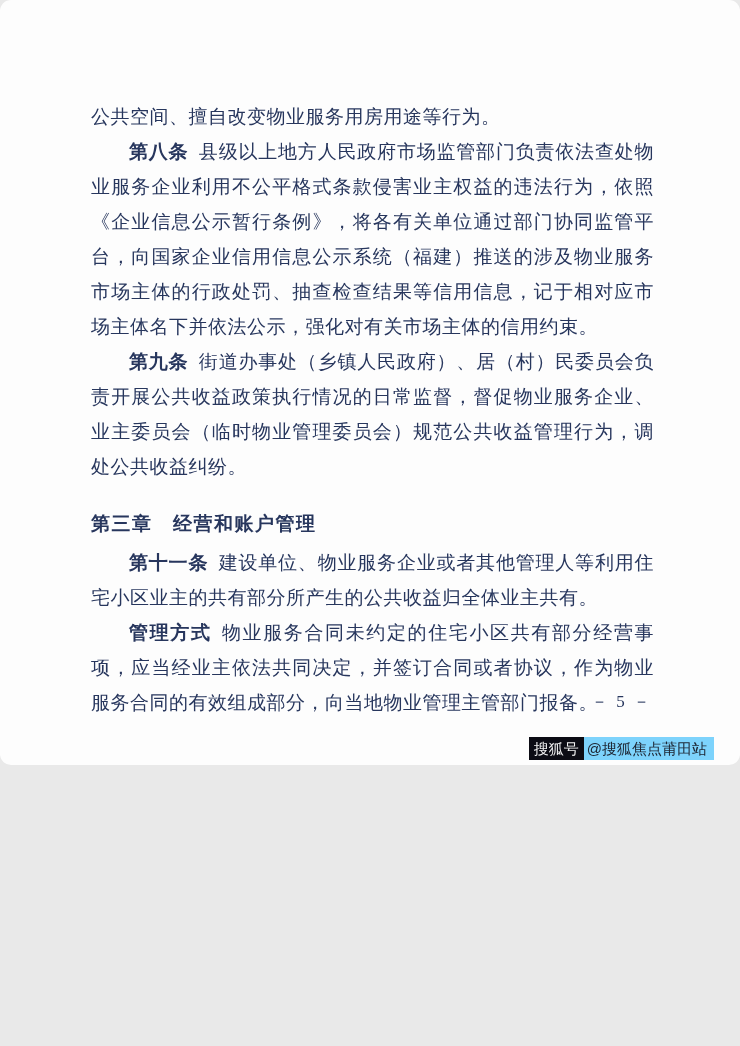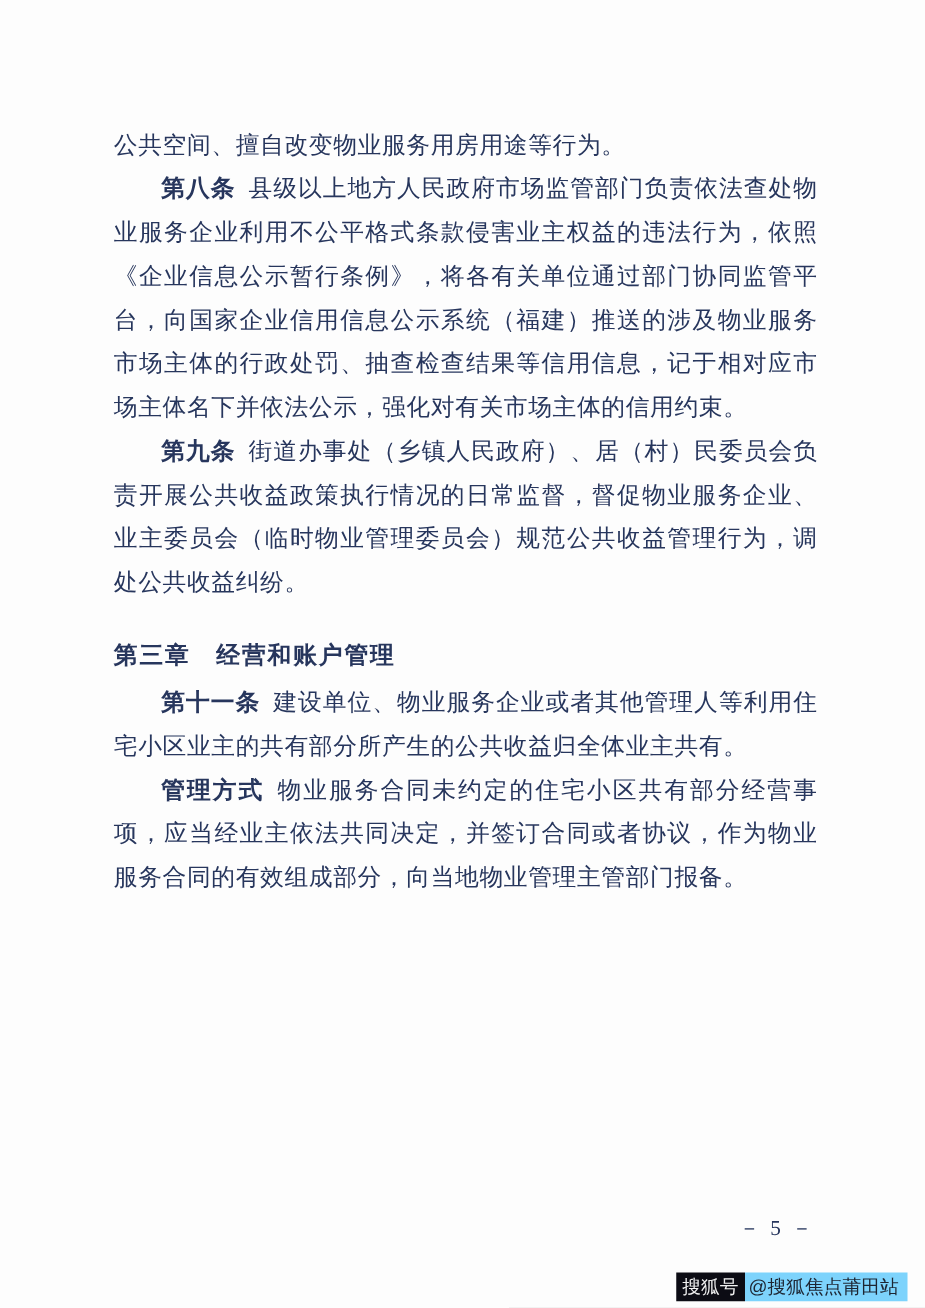--- a/index.html
+++ b/index.html
@@ -1,25 +1,26 @@
 <!DOCTYPE html>
 <html><head>
 <meta charset="utf-8">
 <style>
   * { box-sizing: border-box; }
   html, body { margin: 0; padding: 0; background: #e9e9e9; }
   .page {
     position: relative;
     width: 740px;
-    height: 1046px;
+    height: 765px;
     margin: 0 auto;
     background: #fdfdfd;
     overflow: hidden;
     font-family: "Liberation Serif", "DejaVu Serif", serif;
     color: #27365d;
+    border-radius: 11px;
   }
   .content {
     position: absolute;
     top: 99px;
     left: 91px;
     width: 563px;
   }
   .para {
     margin: 0;
     font-size: 19px;
@@ -44,21 +45,21 @@
   .page-number {
     position: absolute;
     right: 88px;
     bottom: 52px;
     font-size: 17px;
     letter-spacing: 2px;
     color: #27365d;
   }
   .watermark {
     position: absolute;
-    right: 14px;
+    right: 26px;
     bottom: 5px;
     display: flex;
     align-items: stretch;
     font-family: "Liberation Sans", "DejaVu Sans", sans-serif;
     font-size: 15px;
     line-height: 23px;
     white-space: nowrap;
   }
   .wm-label {
     background: #0c0c14;

